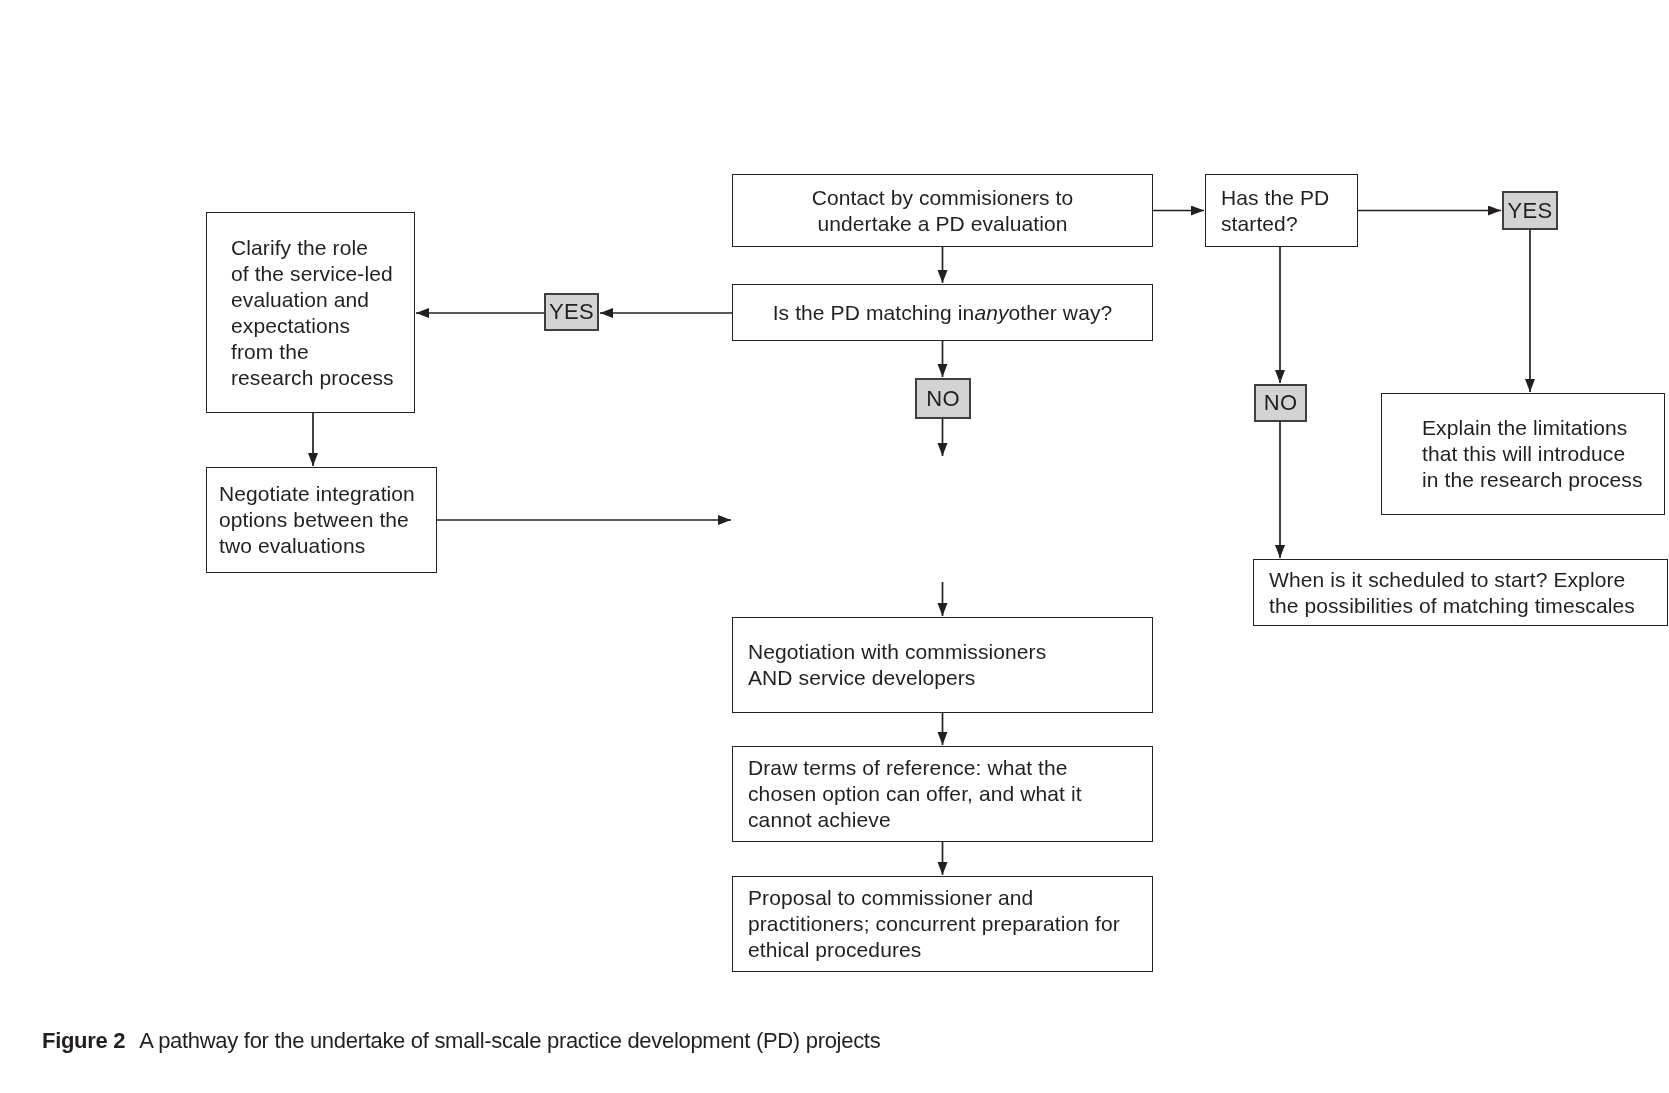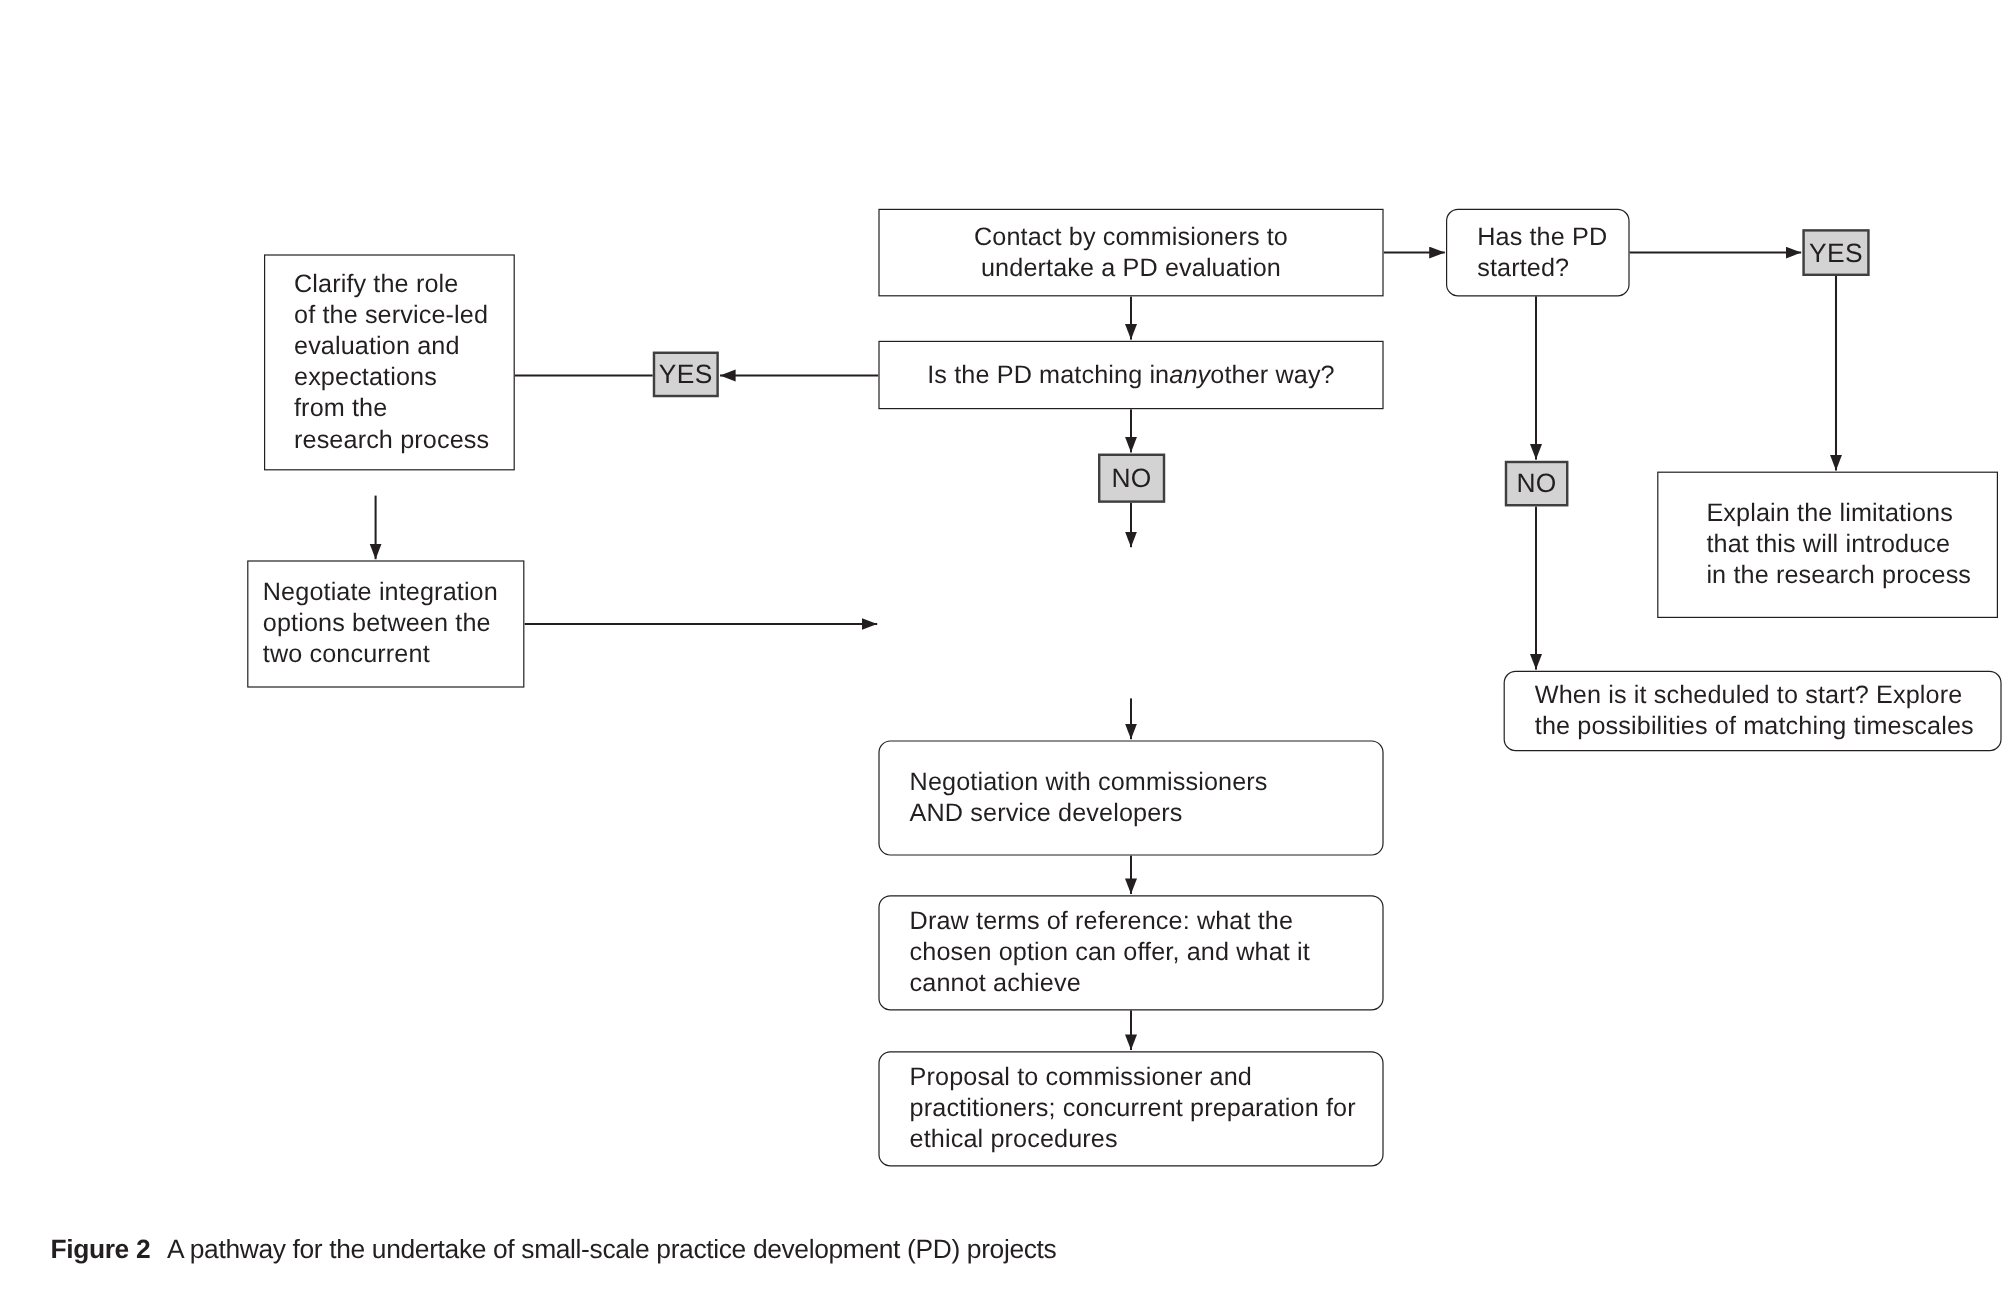--- a/index.html
+++ b/index.html
@@ -24,21 +24,21 @@
     background:#fff;
     border:1.6px solid var(--line);
     box-sizing:border-box;
     display:flex;align-items:center;
     font-size:21px;line-height:26px;
     white-space:pre-line;
     letter-spacing:0.1px;
   }
   .node.center-text{justify-content:center;text-align:center;}
   .pad12{padding-left:12px;padding-right:8px;}
-  .pad15{padding-left:25px;padding-right:10px;border-radius:10px;}
+  .pad15{padding-left:15px;padding-right:10px;}
   .pad26{padding-left:40px;padding-right:10px;}
   .label-box{
     position:absolute;
     background:var(--label-fill);
     border:2px solid #3f3f3f;
     box-sizing:border-box;
     display:flex;align-items:center;justify-content:center;
     font-size:22px;
     letter-spacing:0.3px;
   }
@@ -99,30 +99,30 @@
   <div class="node center-text" style="left:704px;top:284px;width:421px;height:57px;white-space:nowrap;">
     <span>Is the PD matching in </span>
       <span class="em">any</span>
       <span> other way?</span>
   </div>
 
   <div class="label-box" style="left:516px;top:293px;width:55px;height:38px;">YES</div>
 
   <div class="label-box" style="left:887px;top:378px;width:56px;height:41px;">NO</div>
 
-  <div class="node pad12" style="left:192px;top:212px;width:209px;height:180px;padding-left:24px;">Clarify the role
+  <div class="node pad12" style="left:178px;top:212px;width:209px;height:201px;padding-left:24px;">Clarify the role
 of the service-led
 evaluation and
 expectations
 from the
 research process</div>
 
   <div class="node pad12" style="left:178px;top:467px;width:231px;height:106px;">Negotiate integration
 options between the
-two concurrent</div>
+two evaluations</div>
 
 
   <div class="node pad15" style="left:704px;top:617px;width:421px;height:96px;">Negotiation with commissioners
 AND service developers</div>
 
   <div class="node pad15" style="left:704px;top:746px;width:421px;height:96px;">Draw terms of reference: what the
 chosen option can offer, and what it
 cannot achieve</div>
 
   <div class="node pad15" style="left:704px;top:876px;width:421px;height:96px;">Proposal to commissioner and

